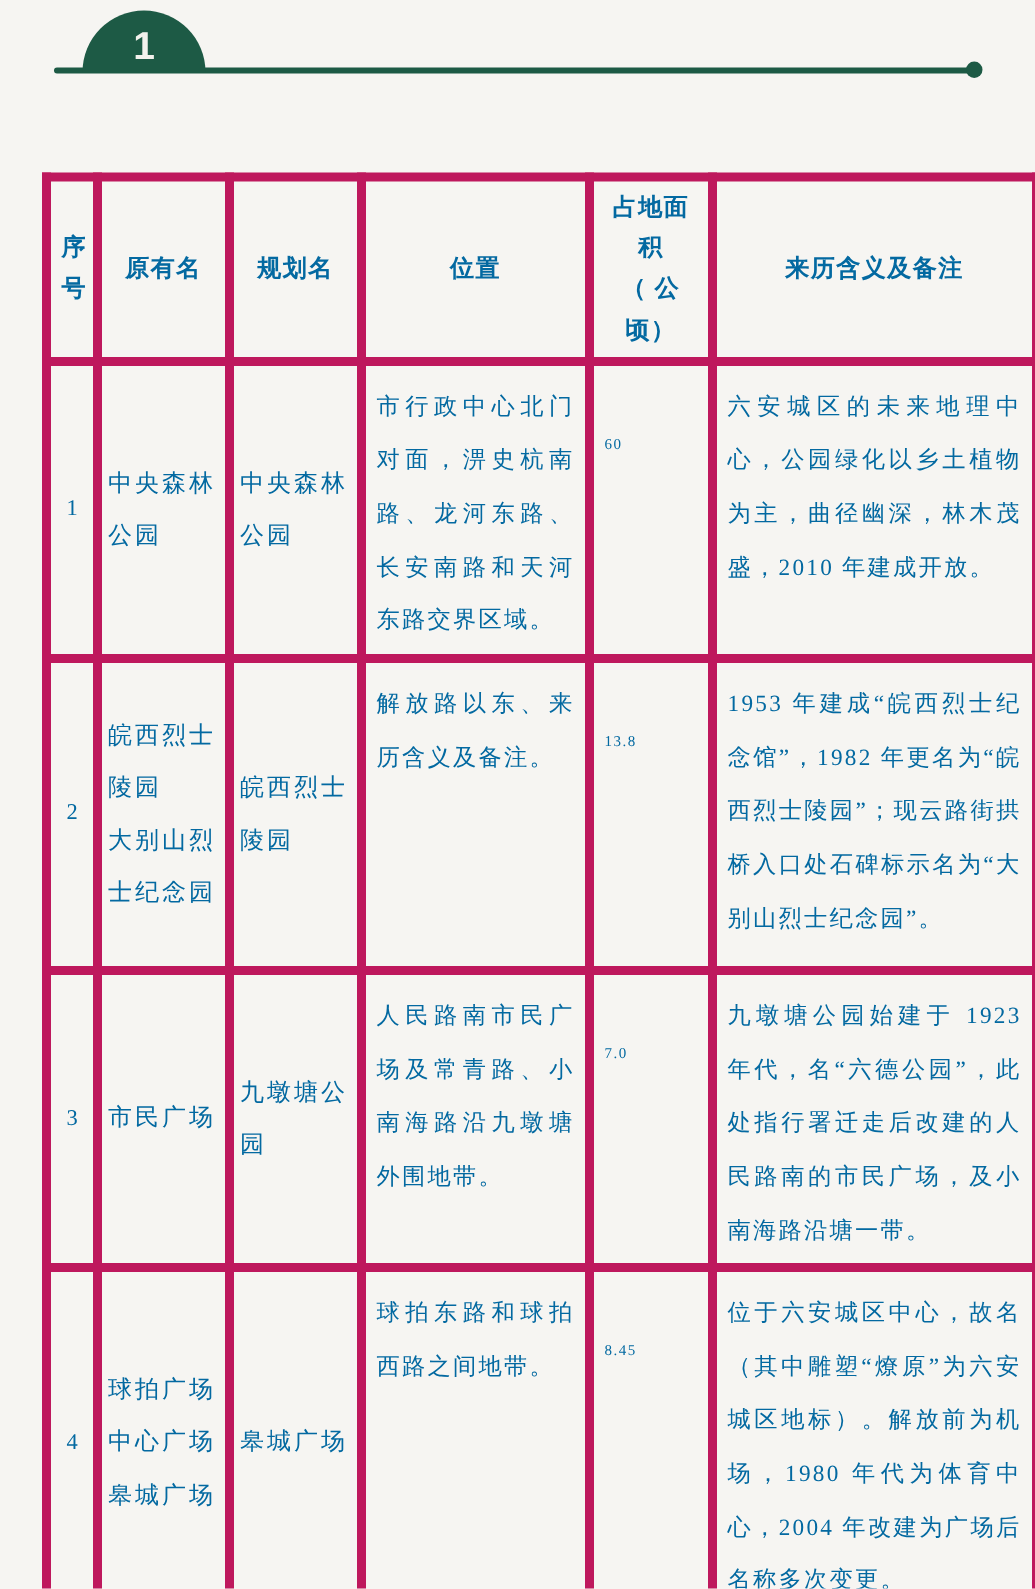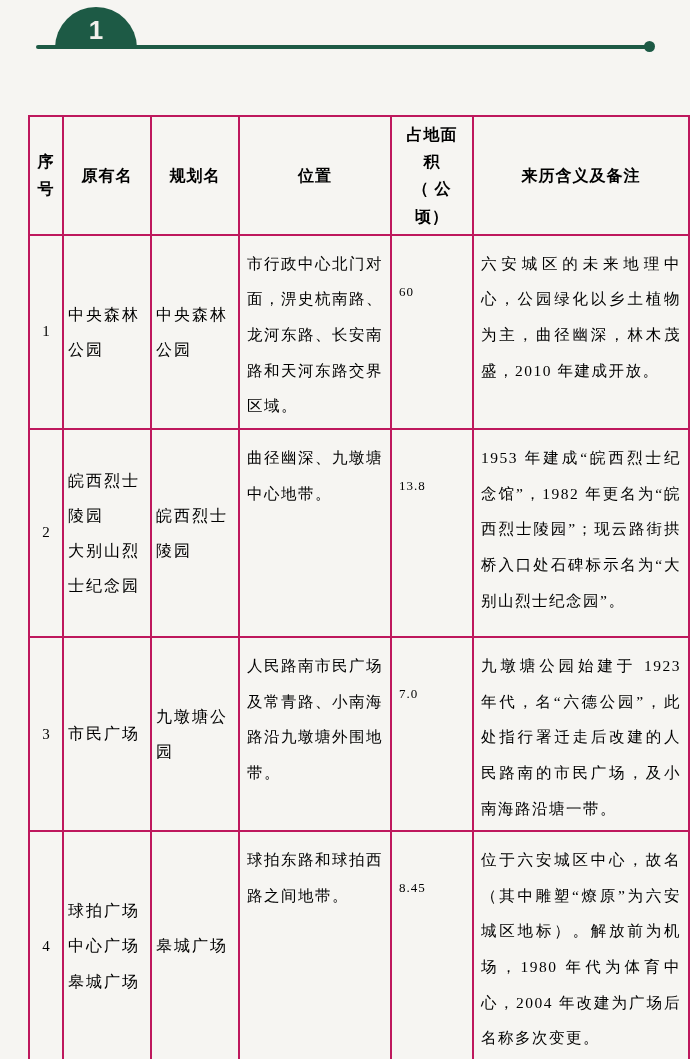--- a/index.html
+++ b/index.html
@@ -40,39 +40,39 @@
     white-space: nowrap;
   }
 
   
   table.plan {
     position: absolute; left: 28px; top: 115px; width: 660px;
     border-collapse: collapse; table-layout: fixed;
     background: transparent;
   }
   .plan th, .plan td {
-    border: 2px solid #be185d;
+    border: 6px solid #be185d;
     font-size: 16px;
-    color: #000000;
+    color: #0369a1;
     vertical-align: middle;
     padding: 4px 7px;
   }
   .plan th {
     font-weight: 700; text-align: center; letter-spacing: 1px;
     white-space: pre-line; line-height: 1.7; font-size: 16px;
   }
   .plan td { line-height: 2.2; letter-spacing: 2px; }
   td.c-no { text-align: center; letter-spacing: 0; font-size: 15px; }
   td.c-name { white-space: pre-line; padding-left: 4px; padding-right: 6px; }
   td.c-loc, td.c-rem {
     vertical-align: top; text-align: justify; text-justify: inter-character;
     letter-spacing: 1.5px; font-size: 15.5px; line-height: 2.3; padding-top: 10px;
   }
   td.c-area {
-    vertical-align: top; letter-spacing: 1px; font-size: 13px;
+    vertical-align: top; letter-spacing: 1px; font-size: 10px;
     font-family: "Liberation Serif", "DejaVu Serif", serif;
   }
   tr.tall td.c-area { padding-top: 42px; }
   tr.short td.c-area { vertical-align: middle; padding-top: 4px; }
   tr.r1 { height: 175px; }
   tr.r2 { height: 208px; }
   tr.r3 { height: 177px; }
   tr.r4 { height: 163px; }
   tr.r5 { height: 69px; }
   tr.hrow { height: 70px; }
@@ -129,21 +129,21 @@
     <td class="c-loc">市行政中心北门对面，淠史杭南路、龙河东路、长安南路和天河东路交界区域。</td>
     <td class="c-area">60</td>
     <td class="c-rem">六安城区的未来地理中心，公园绿化以乡土植物为主，曲径幽深，林木茂盛，2010 年建成开放。</td>
   </tr>
 
   <tr class="r2 tall">
     <td class="c-no">2</td>
     <td class="c-name">皖西烈士陵园
 大别山烈士纪念园</td>
     <td class="c-name">皖西烈士陵园</td>
-    <td class="c-loc">曲径幽深、九墩塘中心地带。</td>
+    <td class="c-loc">解放路以东、来历含义及备注。</td>
     <td class="c-area">13.8</td>
     <td class="c-rem">1953 年建成“皖西烈士纪念馆”，1982 年更名为“皖西烈士陵园”；现云路街拱桥入口处石碑标示名为“大别山烈士纪念园”。</td>
   </tr>
 
   <tr class="r3 tall">
     <td class="c-no">3</td>
     <td class="c-name">市民广场</td>
     <td class="c-name">九墩塘公园</td>
     <td class="c-loc">人民路南市民广场及常青路、小南海路沿九墩塘外围地带。</td>
     <td class="c-area">7.0</td>

